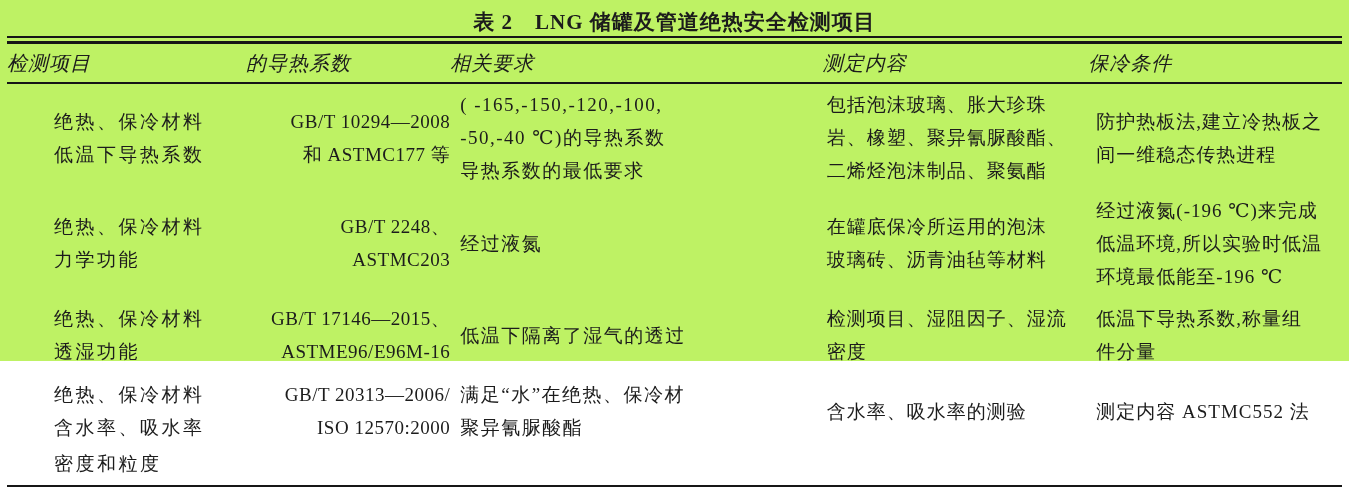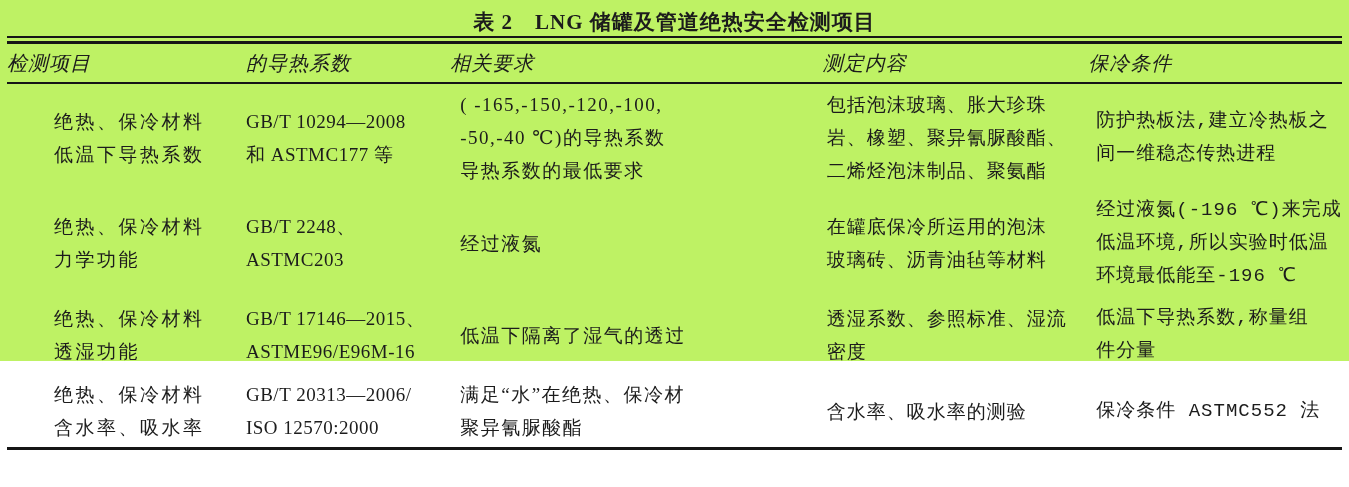--- a/index.html
+++ b/index.html
@@ -40,24 +40,24 @@
   }
   td {
     font-size: 19px;
     line-height: 33px;
     vertical-align: middle;
     white-space: pre-line;
     letter-spacing: 0.5px;
     padding: 0;
   }
   td.c0 { padding-left: 47px; letter-spacing: 2.5px; margin-top: 42px; }
-  td.c1 { text-align: left; letter-spacing: 0.5px; }
+  td.c1 { text-align: right; letter-spacing: 0.5px; }
   td.c2 { padding-left: 10px; letter-spacing: 1.5px; }
   td.c3 { padding-left: 4px;  letter-spacing: 1px; }
-  td.c4 { padding-left: 8px;  letter-spacing: 1px; font-family: Liberation Mono, monospace; }
+  td.c4 { padding-left: 8px;  letter-spacing: 1px; }
   tr.r0 { height: 108px; }
   tr.r1 { height: 104px; }
   tr.r2 { height: 80px; }
   tr.r3 { height: 72px; }
   tr.r4 { height: 38px; }
   tr.r4 td { vertical-align: top; }
   .rule-bottom      { border-top: 3px solid #161616; }
 </style>
 </head>
 <body>
@@ -113,34 +113,41 @@
           <td class="c4">经过液氮(-196 ℃)来完成
 低温环境,所以实验时低温
 环境最低能至-196 ℃</td>
         </tr>
         <tr class="r2">
           <td class="c0">绝热、保冷材料
 透湿功能</td>
           <td class="c1">GB/T 17146—2015、
 ASTME96/E96M-16</td>
           <td class="c2">低温下隔离了湿气的透过</td>
-          <td class="c3">透湿系数、参照标准、湿流
+          <td class="c3">检测项目、湿阻因子、湿流
 密度</td>
           <td class="c4">低温下导热系数,称量组
 件分量</td>
         </tr>
         <tr class="r3">
           <td class="c0">绝热、保冷材料
 含水率、吸水率</td>
           <td class="c1">GB/T 20313—2006/
 ISO 12570:2000</td>
           <td class="c2">满足“水”在绝热、保冷材
 聚异氰脲酸酯</td>
           <td class="c3">含水率、吸水率的测验</td>
-          <td class="c4">保冷条件 ASTMC552 法</td>
+          <td class="c4">测定内容 ASTMC552 法</td>
+        </tr>
+        <tr class="r4">
+          <td class="c0">密度和粒度</td>
+          <td class="c1"></td>
+          <td class="c2"></td>
+          <td class="c3"></td>
+          <td class="c4"></td>
         </tr>
       </tbody>
     </table>
 
     <div class="rule-bottom"></div>
 
   </div>
 
 </div>
 

